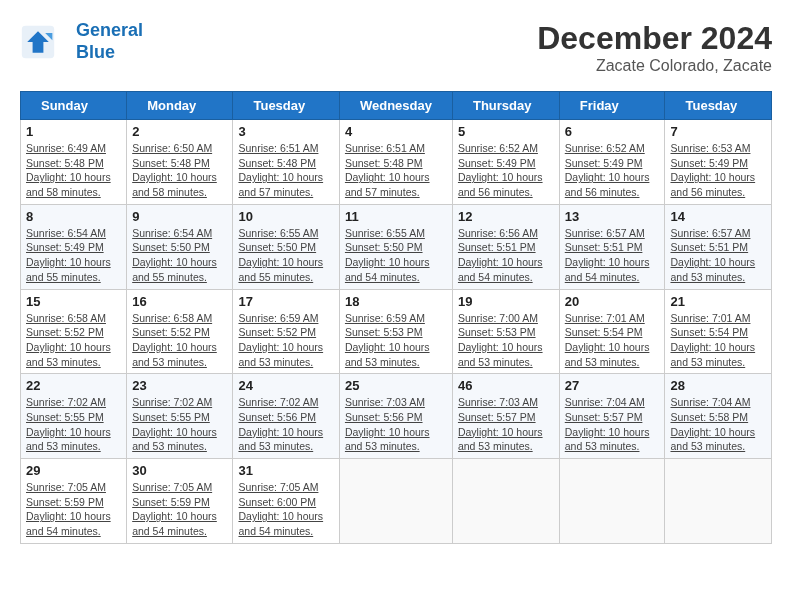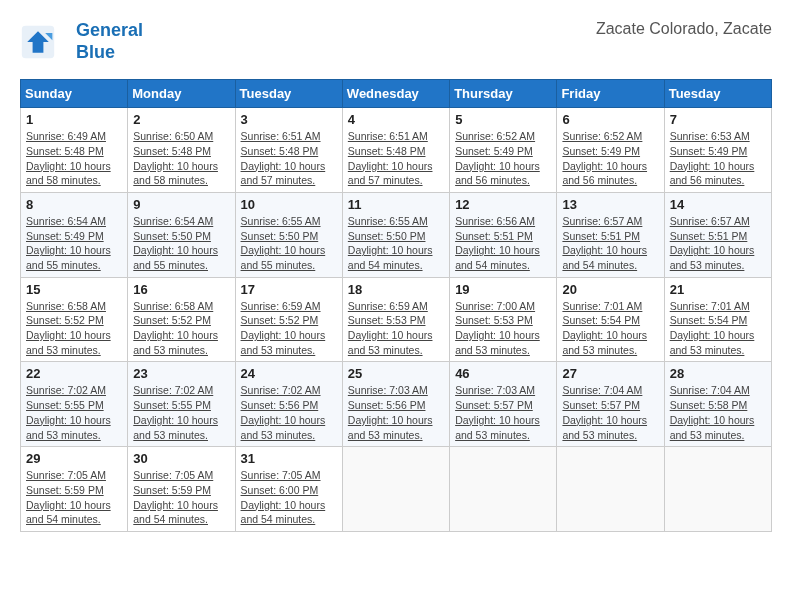--- a/index.html
+++ b/index.html
@@ -47,21 +47,21 @@
       color: #555;
     }
     .calendar {
       width: 100%;
       border-collapse: collapse;
       font-size: 11px;
     }
     .calendar th {
       background: #2175c7;
       color: #fff;
-      padding: 6px 4px;
+      padding: 6px 20px;
       text-align: left;
       font-size: 13px;
       font-weight: bold;
       border: 1px solid #1a5fa0;
     }
     .calendar td {
       border: 1px solid #ccc;
       vertical-align: top;
       padding: 4px 5px;
       width: calc(100% / 7);
@@ -97,20 +97,21 @@
       <rect x="2" y="2" width="36" height="36" rx="4" fill="#e8f0f8"></rect>
       <polygon points="20,8 32,20 26,20 26,32 14,32 14,20 8,20" fill="#2175c7"></polygon>
       <polygon points="28,10 36,10 36,18" fill="#4a9de0"></polygon>
     </svg>
     <div class="logo-text">
       <span>General</span><br>
       <span>Blue</span>
     </div>
   </div>
   <div class="title-block">
+    <div class="month-title">December 2024</div>
     <div class="location">Zacate Colorado, Zacate</div>
   </div>
 </div>
 
 <table class="calendar">
   <thead>
     <tr id="calendar-header-row">
     <th>Sunday</th>
         <th>Monday</th>
         <th>Tuesday</th>

